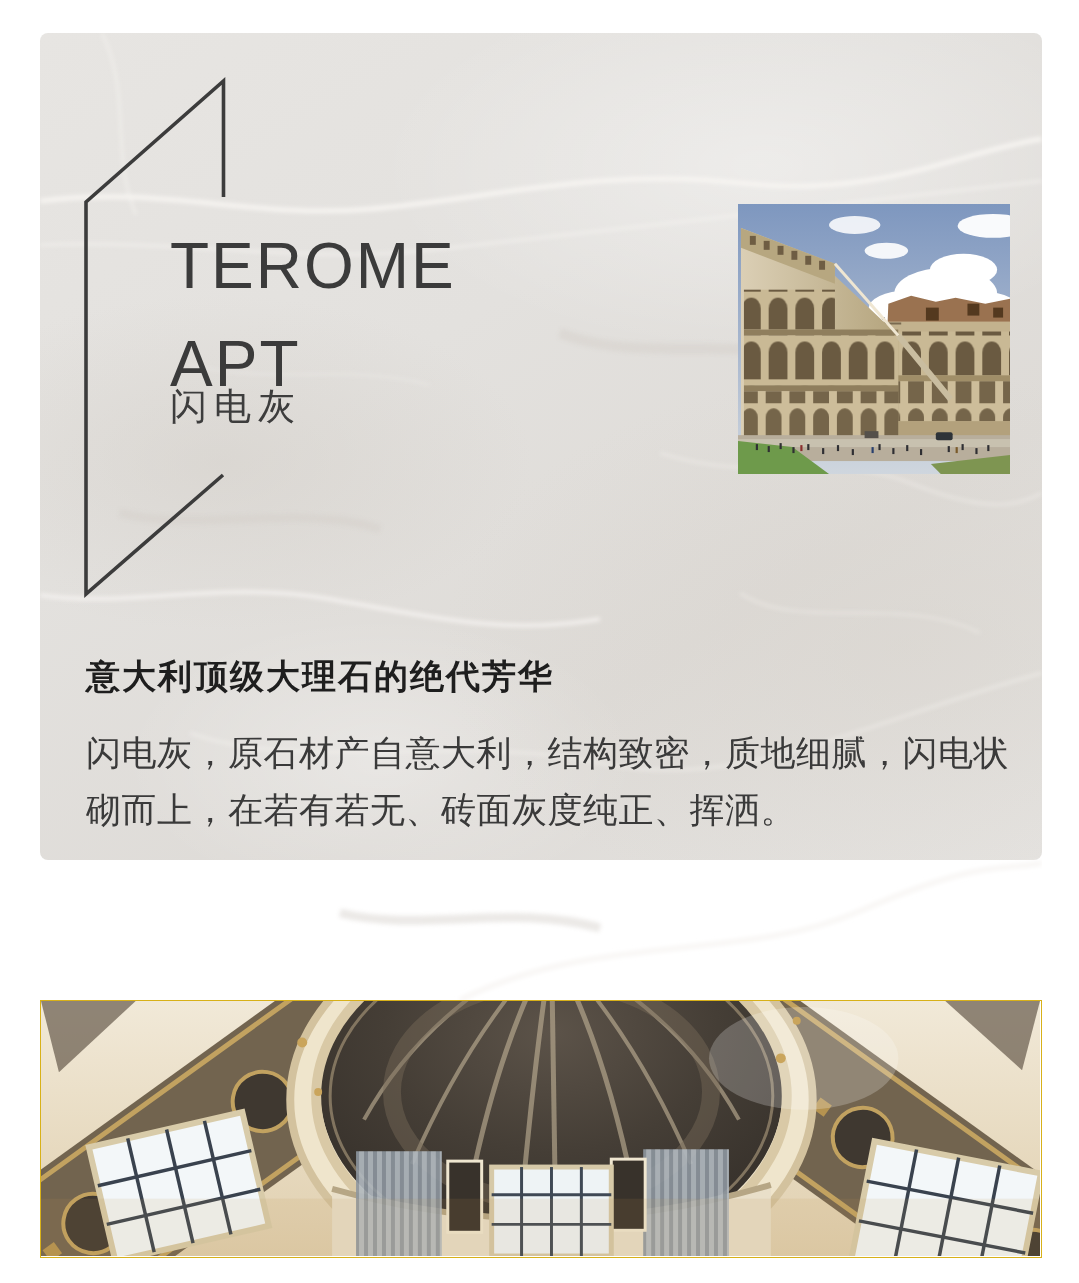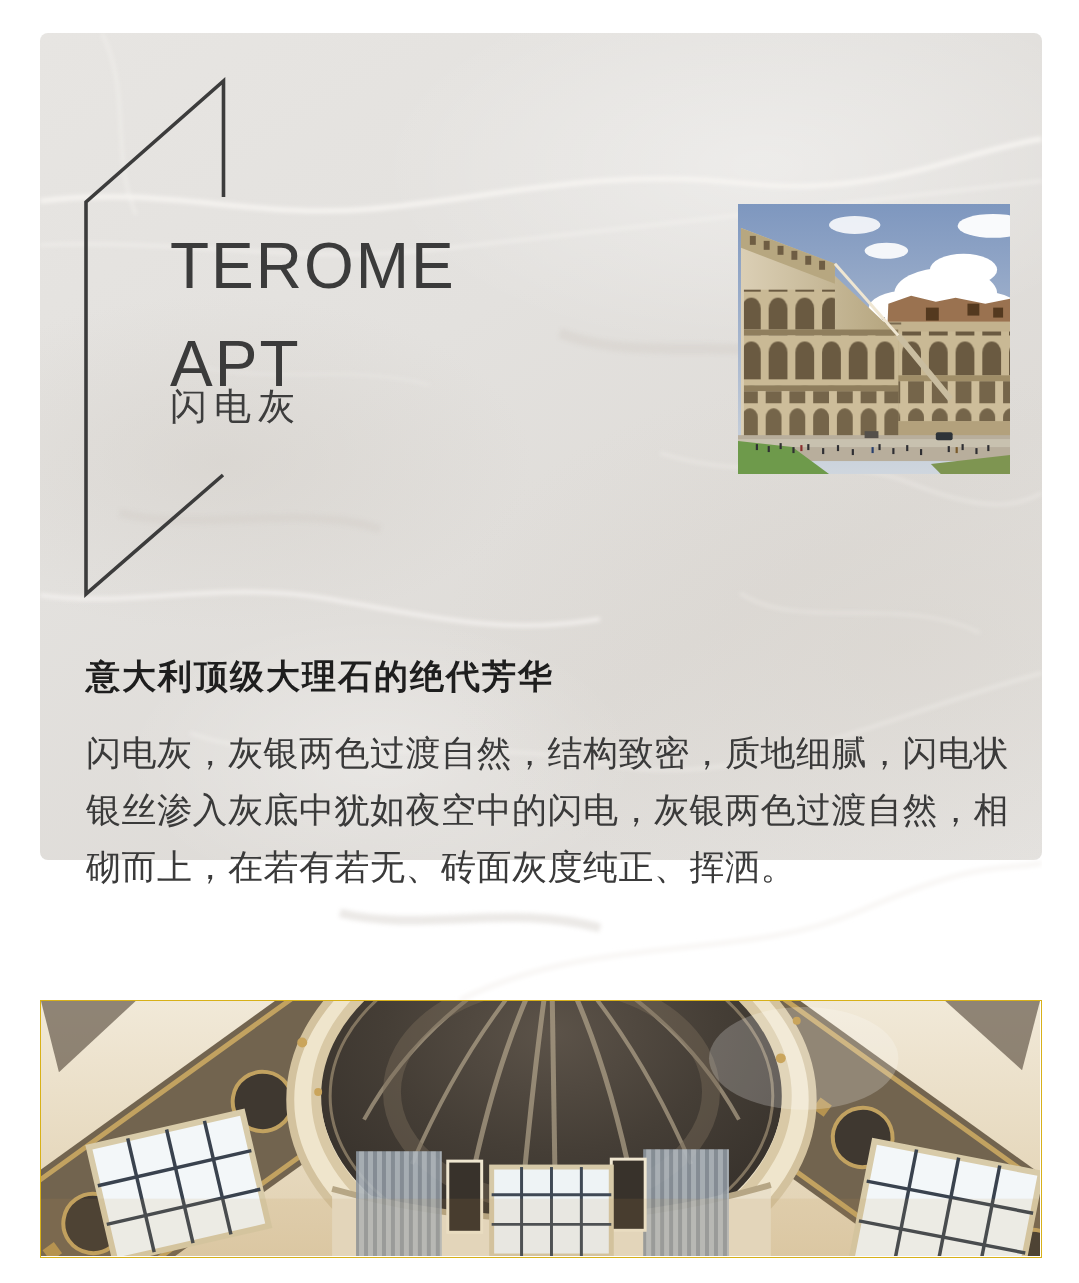--- a/index.html
+++ b/index.html
@@ -192,22 +192,21 @@
           <rect x="63" y="242" width="2.2" height="6" fill="#8a2e2e"></rect>
           <rect x="135" y="244" width="2.2" height="6" fill="#28406e"></rect>
           <rect x="220" y="244" width="2.2" height="6" fill="#7a5a2a"></rect>
         </g>
       </svg>
     </div>
 
     <h1 class="heading">意大利顶级大理石的绝代芳华</h1>
 
     <div class="body-text">
-      <div class="body-line">闪电灰，灰银两色过渡自然，结构致密，质地细腻，闪电状</div>
-      <div class="body-line">银丝渗入灰底中犹如夜空中的闪电，灰银两色过渡自然，相</div>
+      <div class="body-line">闪电灰，原石材产自意大利，结构致密，质地细腻，闪电状</div>
       <div class="body-line">砌而上，在若有若无、砖面灰度纯正、挥洒。</div>
     </div>
 
   </div>
 
   <div class="cathedral">
     <svg width="999" height="255" viewBox="0 0 1002 258" preserveAspectRatio="none">
       <defs>
         <linearGradient id="cbg" x1="0" y1="0" x2="0" y2="1">
           <stop offset="0" stop-color="#f1e9d8"></stop>

